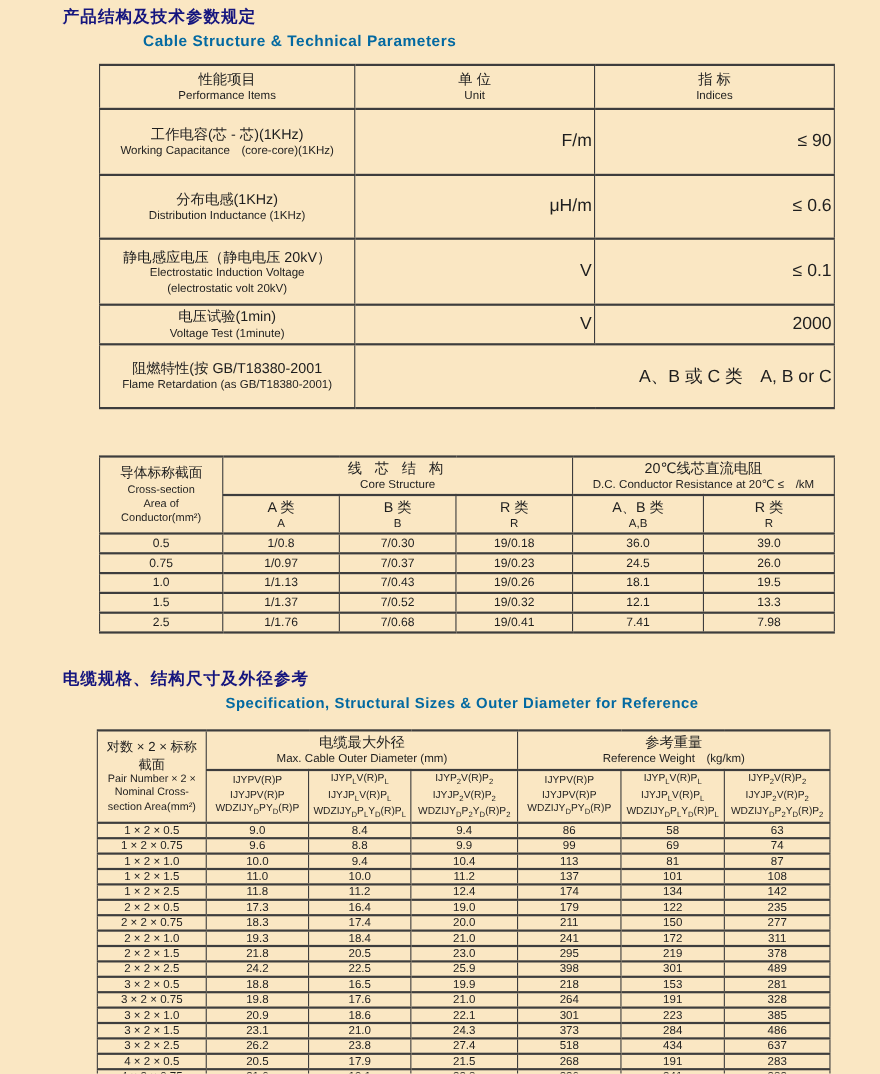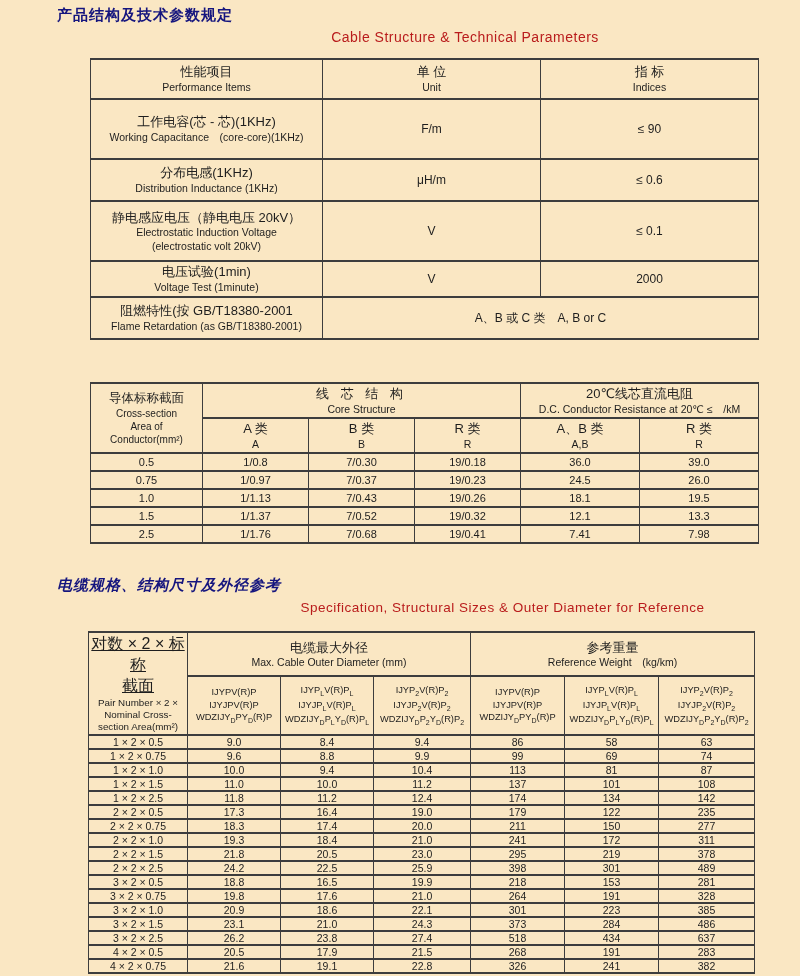--- a/index.html
+++ b/index.html
@@ -13,56 +13,56 @@
   }
   .page { position: relative; width: 800px; height: 976px; }
 
   .h-zh {
     margin: 6px 0 0 57px;
     font-size: 15px; font-weight: bold;
     color: #15157E; letter-spacing: 1px;
   }
   .h-en1 {
     margin: 4px 0 0 130px;
-    font-size: 14px; font-weight: normal;
-    color: #b91c1c; letter-spacing: .5px; text-align: center;
+    font-size: 14px; font-weight: bold;
+    color: #0369a1; letter-spacing: .5px;
   }
-  .h-zh2 { margin: 32px 0 0 57px; font-style: italic; }
+  .h-zh2 { margin: 32px 0 0 57px; }
   .h-en2 { margin: 5px 0 0 205px; font-size: 13.5px; }
 
   table { border-collapse: collapse; table-layout: fixed; }
   th, td {
     border: 1px solid #3d3d3d;
     border-top-width: 2px; border-bottom-width: 2px;
     text-align: center; vertical-align: middle;
     padding: 1px 2px; font-weight: normal;
   }
   .zh-line { font-size: 13px; line-height: 1.35; }
   .en-line { font-size: 10.5px; line-height: 1.3; }
   .cell-num { font-size: 11px; }
 
   .t1 { margin: 13px 0 0 90px; width: 668px; }
   .t1 .r-head  { height: 40px; margin-top: 25px; }
   .t1 .r-tall  { height: 60px; }
-  .t1 .r-mid   { height: 42px; }
+  .t1 .r-mid   { height: 58px; }
   .t1 .r-short { height: 36px; }
-  .t1 td.val, .t1 td.unit { font-size: 12px; }
+  .t1 td.val, .t1 td.unit { font-size: 16px; text-align: right; }
 
   .t2 { margin: 42px 0 0 90px; width: 668px; }
   .t2 thead tr.g-row th { height: 34px; }
   .t2 thead tr.s-row th { height: 31px; }
   .t2 .col1-head .zh-line { font-size: 12.5px; }
   .t2 .col1-head .en-line { font-size: 10px; }
   .t2 tbody td { height: 18px; font-size: 11px; padding: 0 2px; }
   .t2 .zh-line.sp { letter-spacing: 4px; }
 
   .t3 { margin: 16px 0 0 88px; width: 666px; }
   .t3 thead tr.g-row th { height: 33px; }
   .t3 thead tr.type-row th { height: 48px; }
-  .t3 .col1-head div.zh-line { font-size: 16px; line-height: 1.3; text-decoration: underline; }
+  .t3 .col1-head div.zh-line { font-size: 12px; line-height: 1.3; }
   .t3 .col1-head div.en-line { font-size: 9.8px; line-height: 1.25; }
   .t3 .type-cell { font-size: 9.3px; line-height: 1.35; padding: 0 1px; }
   .t3 .type-cell sub { font-size: 7px; }
   .t3 tbody td { height: 14px; font-size: 10.5px; padding: 0 2px; }
   .t3 tbody td.lbl { font-size: 10.5px; }
 
   tbody td.lbl { }
 </style>
 </head>
 <body>

